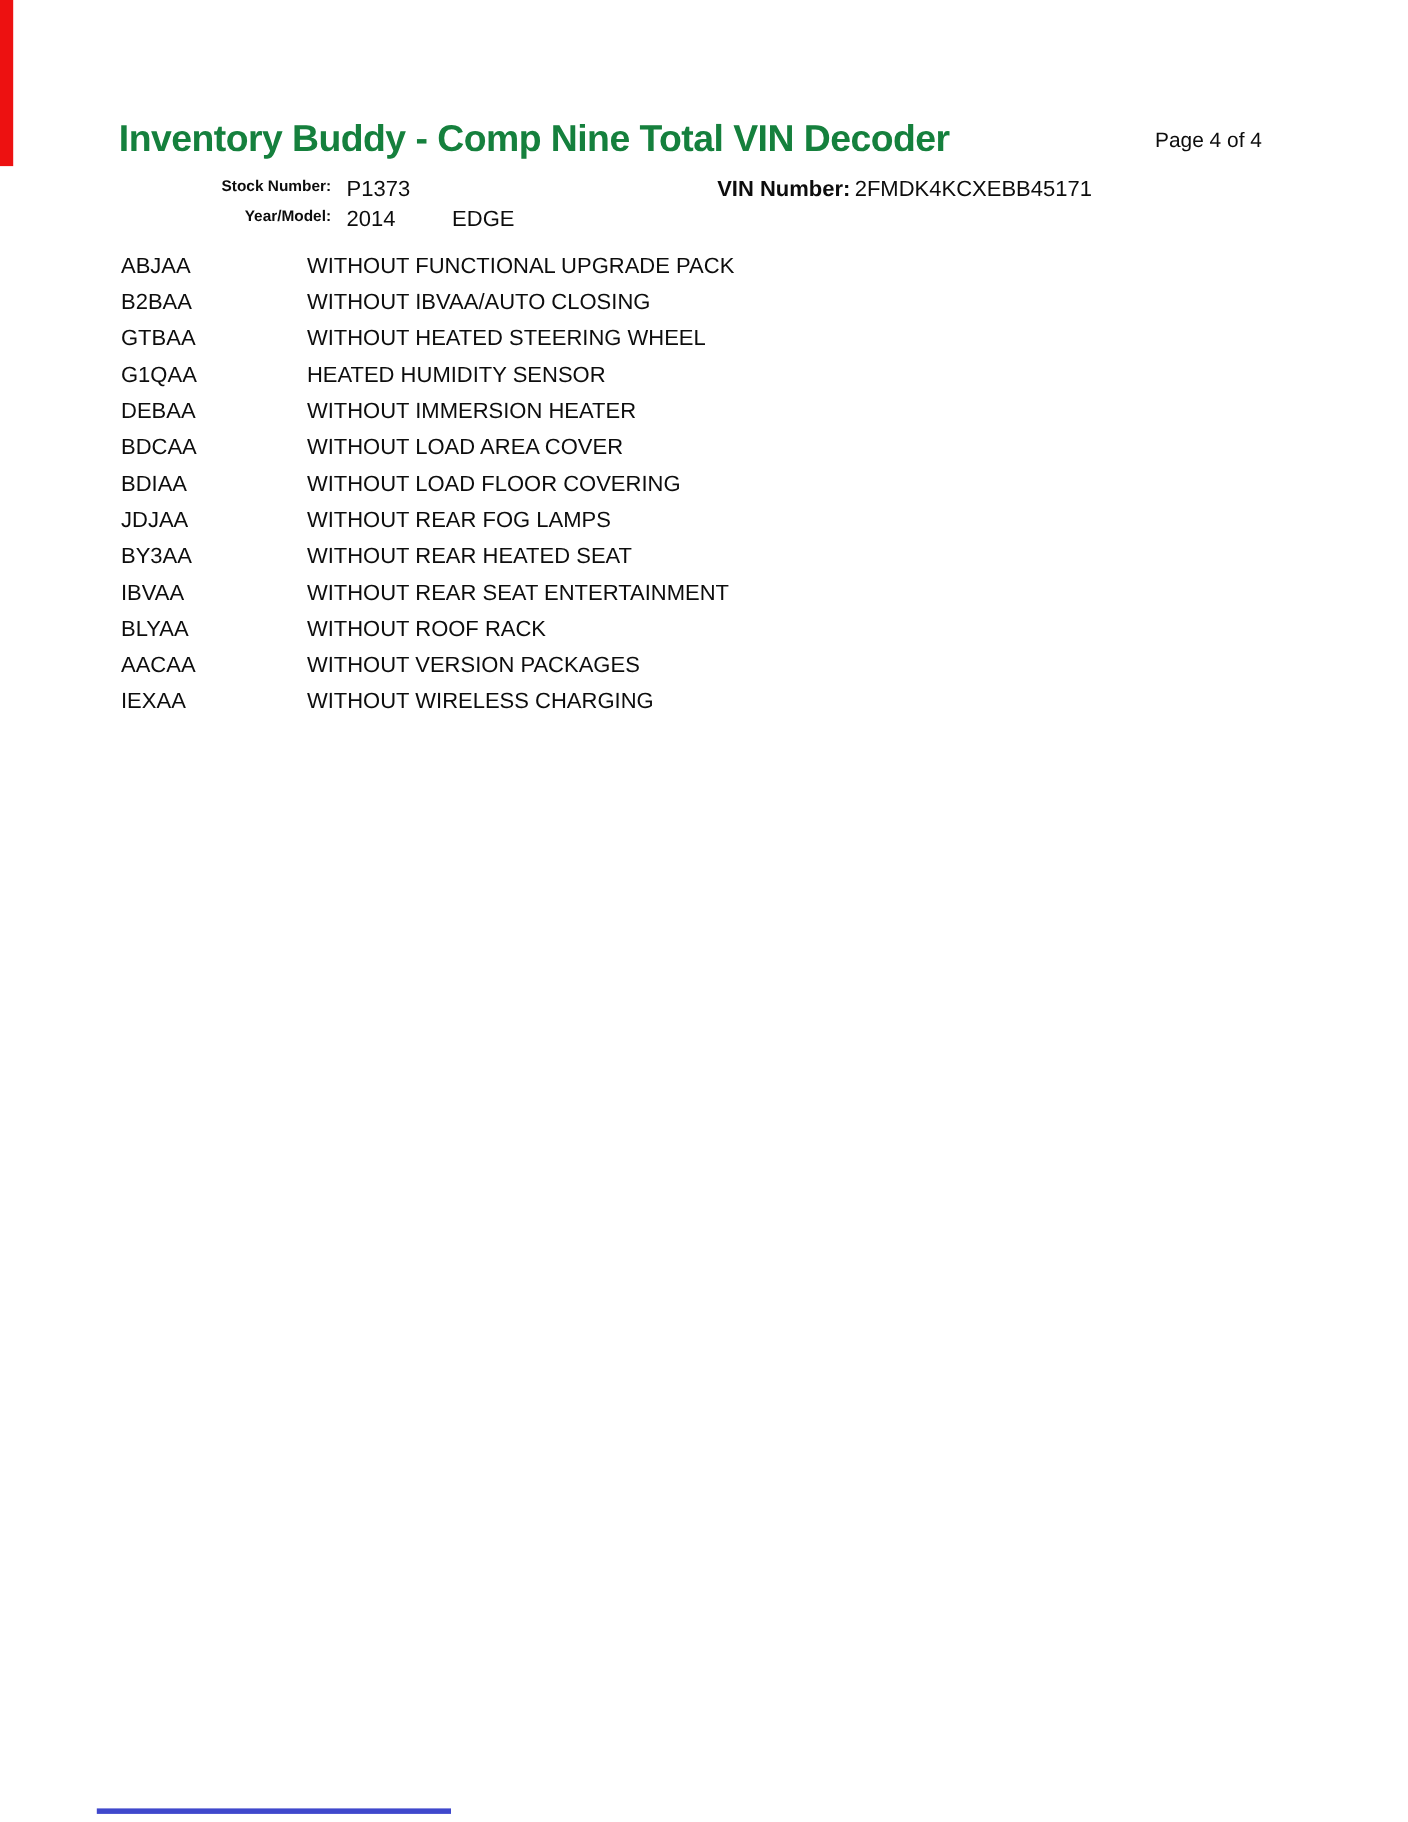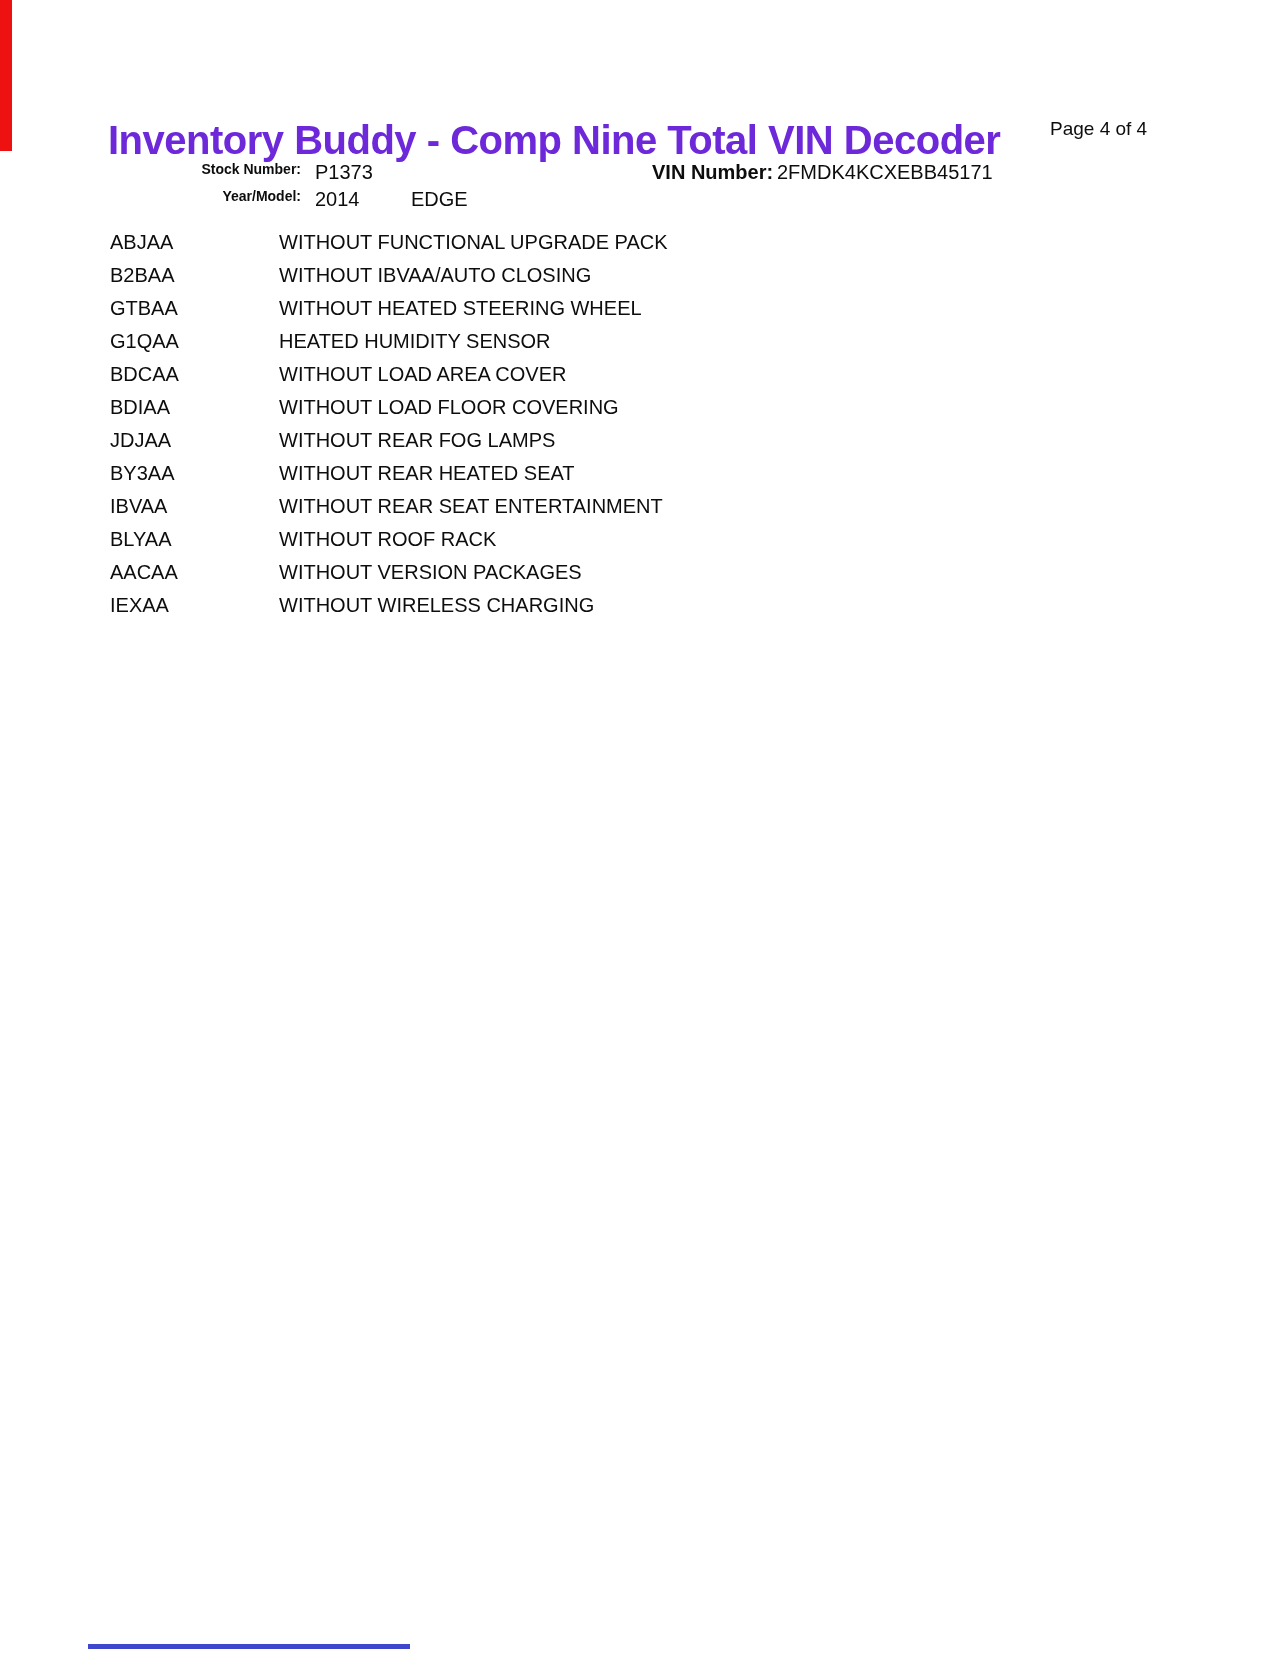--- a/index.html
+++ b/index.html
@@ -26,27 +26,27 @@
   .blue-line {
     position: absolute;
     left: 88px;
     top: 1644px;
     width: 322px;
     height: 5px;
   }
   .doc-title {
     position: absolute;
     left: 108px;
-    top: 118px;
+    top: 107px;
     margin: 0;
-    font-size: 40px;
+    font-size: 34px;
     font-weight: bold;
     letter-spacing: -0.5px;
     white-space: nowrap;
-    color: #6d28d9;
+    color: #15803d;
   }
   .page-indicator {
     position: absolute;
     left: 1050px;
     top: 118px;
     font-size: 19px;
     white-space: nowrap;
   }
   .meta-label {
     position: absolute;
@@ -133,20 +133,24 @@
       <div class="option-row">
         <span class="option-code">GTBAA</span>
         <span class="option-desc">WITHOUT HEATED STEERING WHEEL</span>
       </div>
 
       <div class="option-row">
         <span class="option-code">G1QAA</span>
         <span class="option-desc">HEATED HUMIDITY SENSOR</span>
       </div>
 
+      <div class="option-row">
+        <span class="option-code">DEBAA</span>
+        <span class="option-desc">WITHOUT IMMERSION HEATER</span>
+      </div>
 
       <div class="option-row">
         <span class="option-code">BDCAA</span>
         <span class="option-desc">WITHOUT LOAD AREA COVER</span>
       </div>
 
       <div class="option-row">
         <span class="option-code">BDIAA</span>
         <span class="option-desc">WITHOUT LOAD FLOOR COVERING</span>
       </div>

